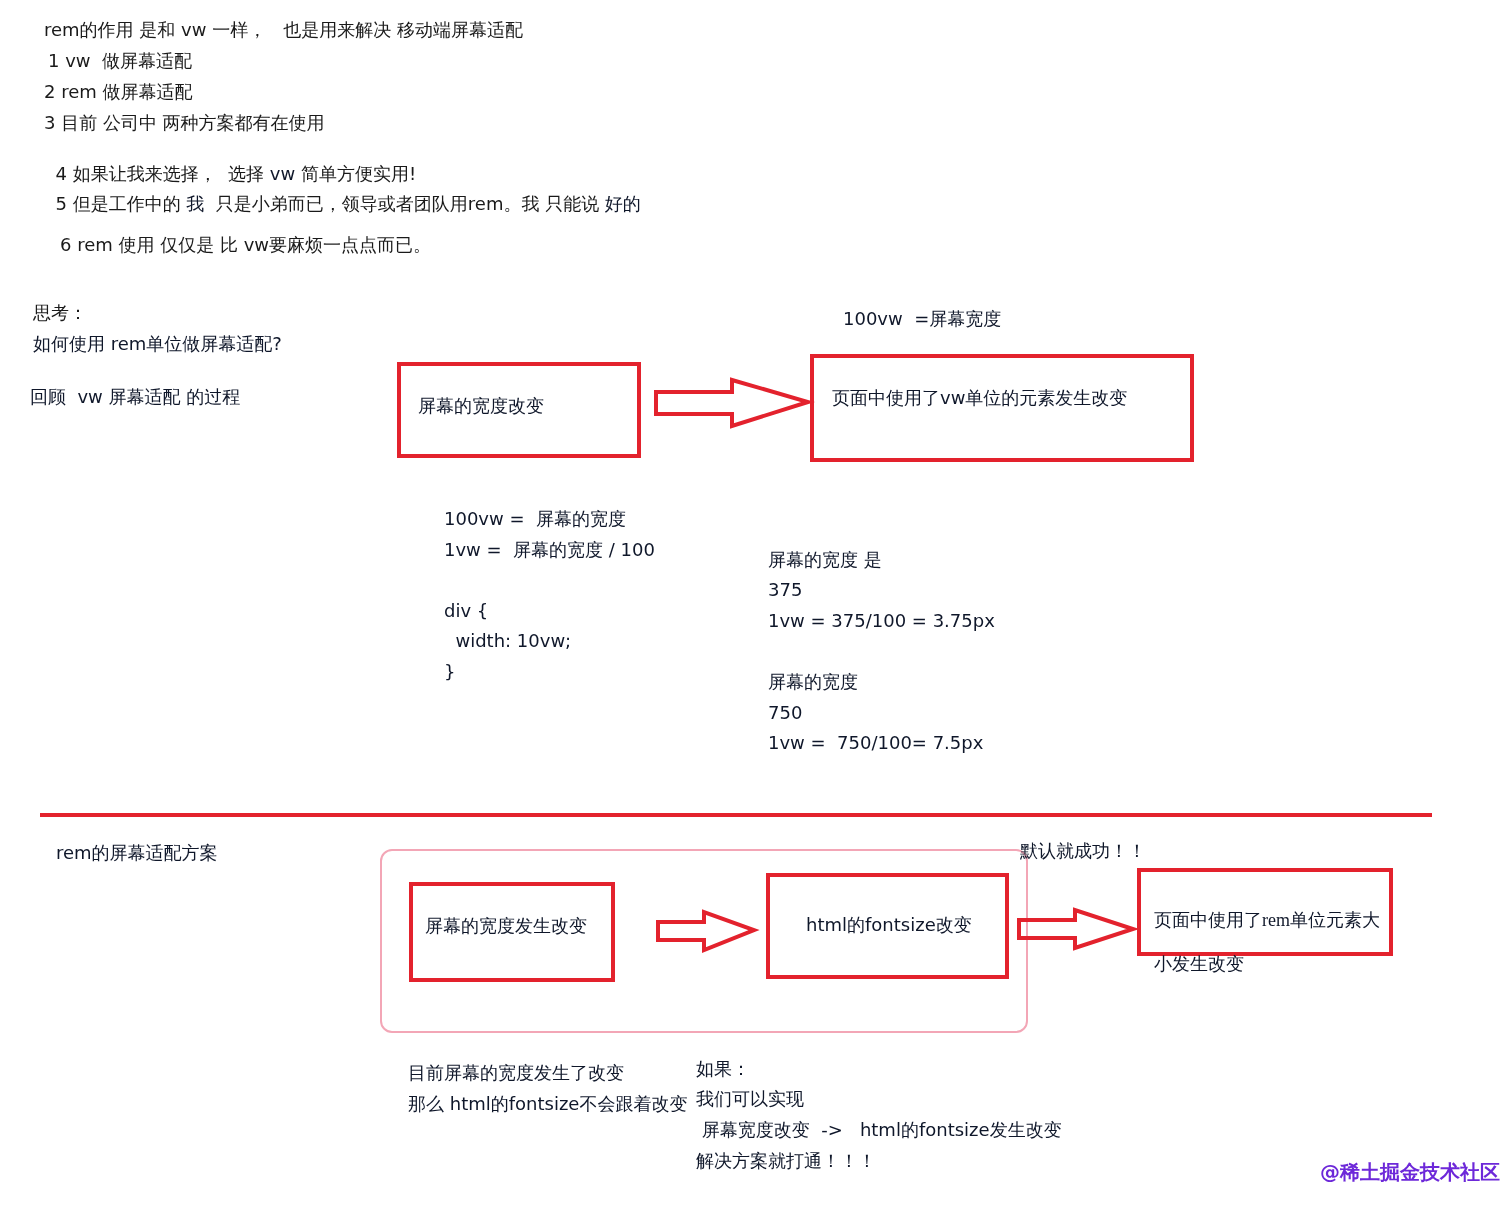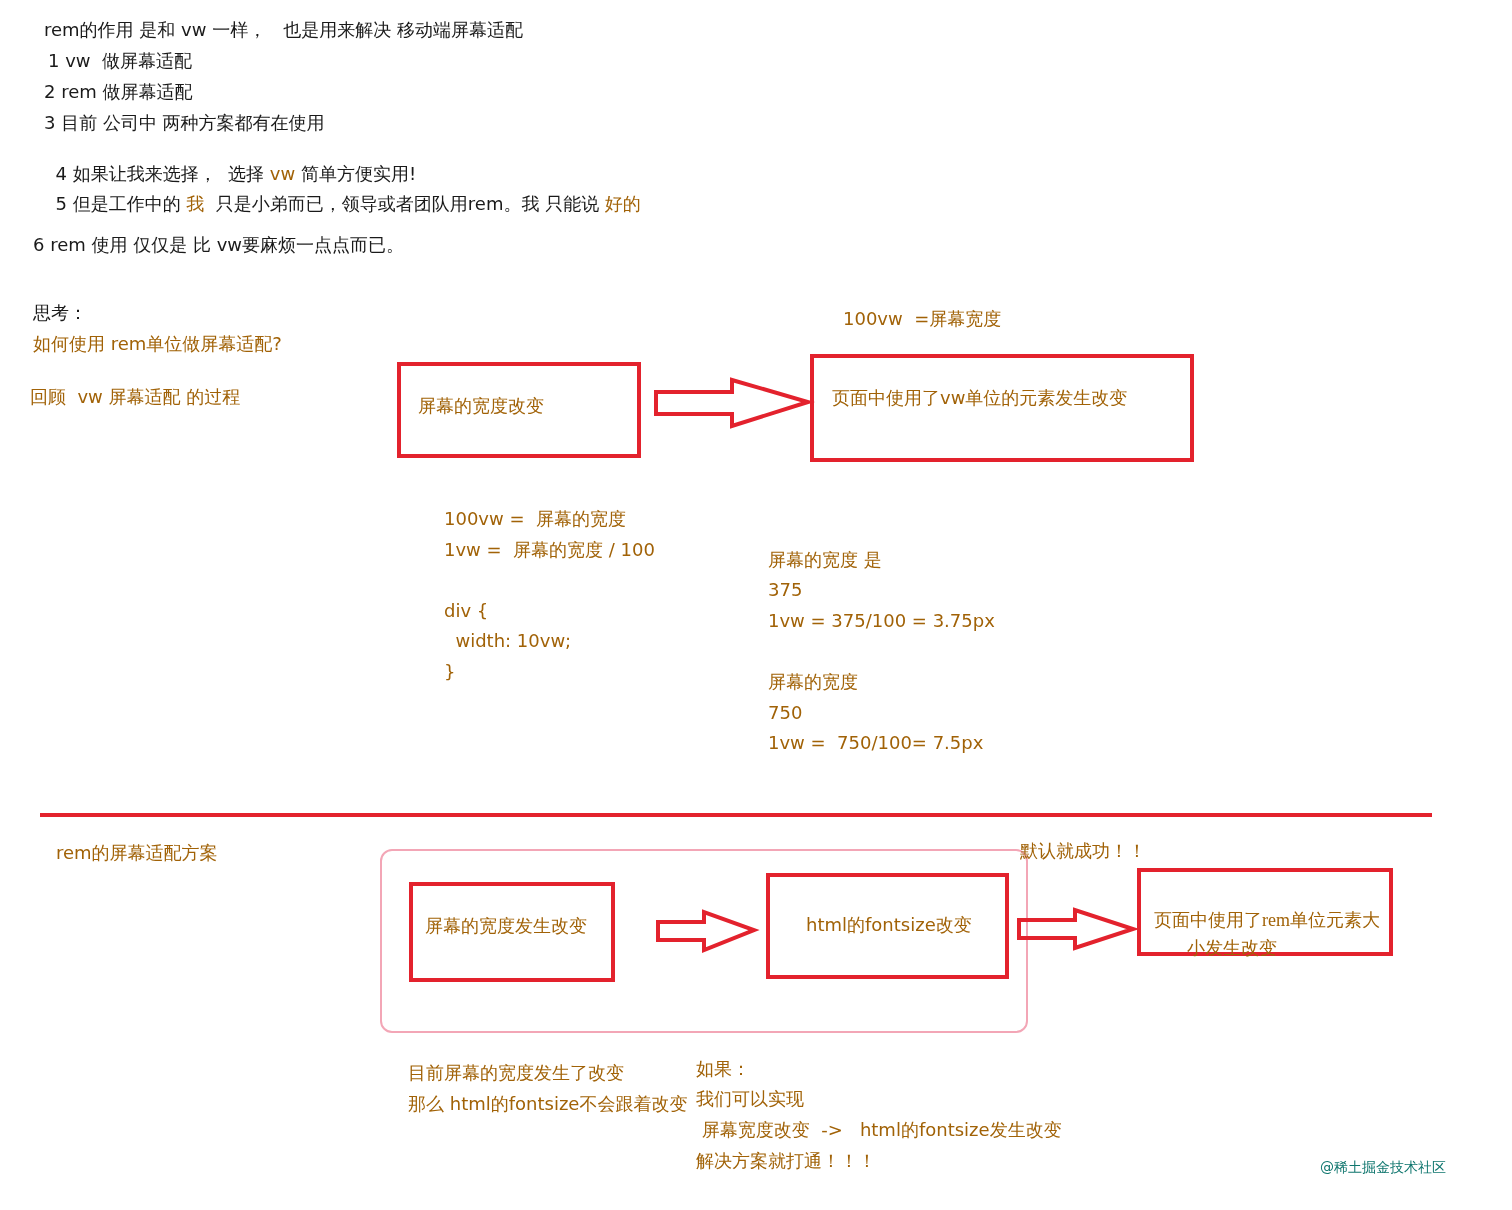--- a/index.html
+++ b/index.html
@@ -1,39 +1,39 @@
 <!DOCTYPE html>
 <html><head>
   <meta charset="utf-8">
   <style>
     html, body { margin: 0; padding: 0; background: #ffffff; }
     body { width: 1512px; height: 1210px; position: relative; overflow: hidden;
       font-family: "DejaVu Sans", "Liberation Sans", sans-serif; }
     .t { position: absolute; font-size: 18px; line-height: 20px; white-space: pre; color: #1a1a1a; }
-    .red { color: #a16207; }
+    .red { color: #0f172a; }
     .box { position: absolute; border: 4px solid #e3222d; box-sizing: border-box; }
     .pinkbox { position: absolute; border: 2px solid #f3a6b6; border-radius: 12px; box-sizing: border-box; }
     .hr { position: absolute; height: 4px; background: #e3222d; }
     svg.arrow { position: absolute; overflow: visible; }
-    .watermark { position: absolute; font-size: 14px; color: #0f766e; white-space: pre; }
+    .watermark { position: absolute; font-size: 20px; color: #6d28d9; white-space: pre; font-weight: bold; }
   </style>
 </head>
 <body>
 
 <div class="t" style="left:44px;top:20px;">rem的作用 是和 vw 一样，   也是用来解决 移动端屏幕适配</div>
 <div class="t" style="left:48px;top:51px;">1 vw  做屏幕适配</div>
 <div class="t" style="left:44px;top:82px;">2 rem 做屏幕适配</div>
 <div class="t" style="left:44px;top:113px;">3 目前 公司中 两种方案都有在使用</div>
 <div class="t" style="left:44px;top:144px;">
   <span>4 如果让我来选择，  选择 </span><span class="red">vw</span><span> 简单方便实用!</span>
 </div>
 <div class="t" style="left:44px;top:174px;">
   <span>5 但是工作中的 </span><span class="red">我</span><span>  只是小弟而已，领导或者团队用rem。我 只能说 </span><span class="red">好的</span>
 </div>
-<div class="t" style="left:33px;top:235px;">6 rem 使用 仅仅是 比 vw要麻烦一点点而已。</div>
+<div class="t" style="left:60px;top:235px;">6 rem 使用 仅仅是 比 vw要麻烦一点点而已。</div>
 
 <div class="t" style="left:33px;top:303px;">思考：</div>
 <div class="t red" style="left:33px;top:334px;">如何使用 rem单位做屏幕适配?</div>
 <div class="t red" style="left:30px;top:387px;">回顾  vw 屏幕适配 的过程</div>
 
 <div class="t red" style="left:843px;top:309px;">100vw  =屏幕宽度</div>
 <div class="box" style="left:397px;top:362px;width:244px;height:96px;">
   <div class="t red" style="left:17px;top:30px;">屏幕的宽度改变</div>
 </div>
 <svg class="arrow" style="left:654px;top:378px;" width="156" height="52" viewBox="0 0 156 52">
@@ -69,21 +69,21 @@
   <polygon points="2,12 48,12 48,2 98,20 48,40 48,30 2,30" fill="none" stroke="#e3222d" stroke-width="4" stroke-linejoin="miter"></polygon>
 </svg>
 <div class="box" style="left:766px;top:873px;width:243px;height:106px;">
   <div class="t red" style="left:36px;top:38px;">html的fontsize改变</div>
 </div>
 <svg class="arrow" style="left:1017px;top:908px;" width="120" height="44" viewBox="0 0 120 44">
   <polygon points="2,12 58,12 58,2 116,21 58,40 58,30 2,30" fill="none" stroke="#e3222d" stroke-width="4" stroke-linejoin="miter"></polygon>
 </svg>
 <div class="box" style="left:1137px;top:868px;width:256px;height:88px;font-family:Liberation Serif, serif;">
   <div class="t red" style="left:13px;top:38px;">页面中使用了rem单位元素大</div>
-  <div class="t red" style="left:13px;top:66px;margin-left:33px;">小发生改变</div>
+  <div class="t red" style="left:13px;top:82px;">小发生改变</div>
 </div>
 
 <div class="t red" style="left:408px;top:1063px;">目前屏幕的宽度发生了改变</div>
 <div class="t red" style="left:408px;top:1094px;">那么 html的fontsize不会跟着改变</div>
 
 <div class="t red" style="left:696px;top:1059px;">如果：</div>
 <div class="t red" style="left:696px;top:1089px;">我们可以实现</div>
 <div class="t red" style="left:696px;top:1120px;"> 屏幕宽度改变  -&gt;   html的fontsize发生改变</div>
 <div class="t red" style="left:696px;top:1151px;">解决方案就打通！！！</div>
 

